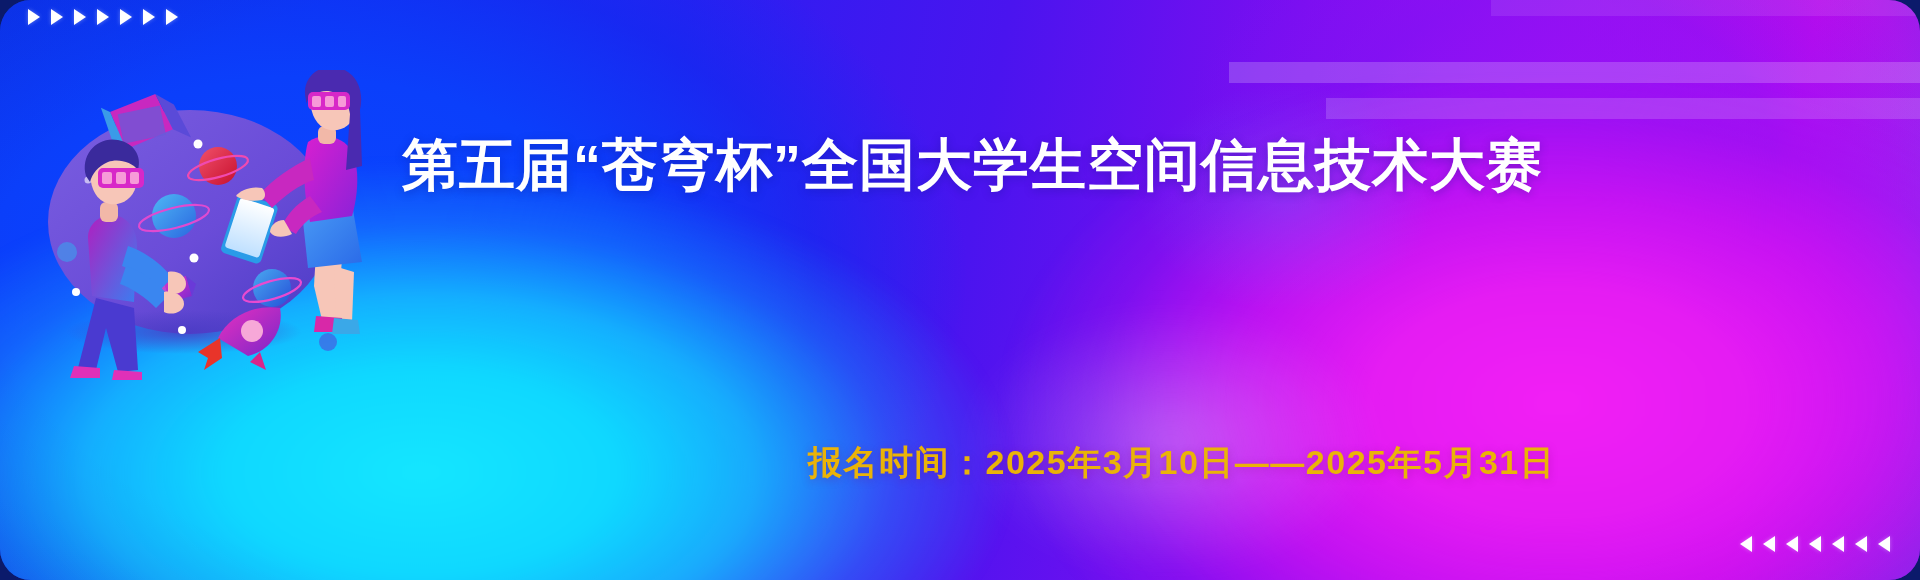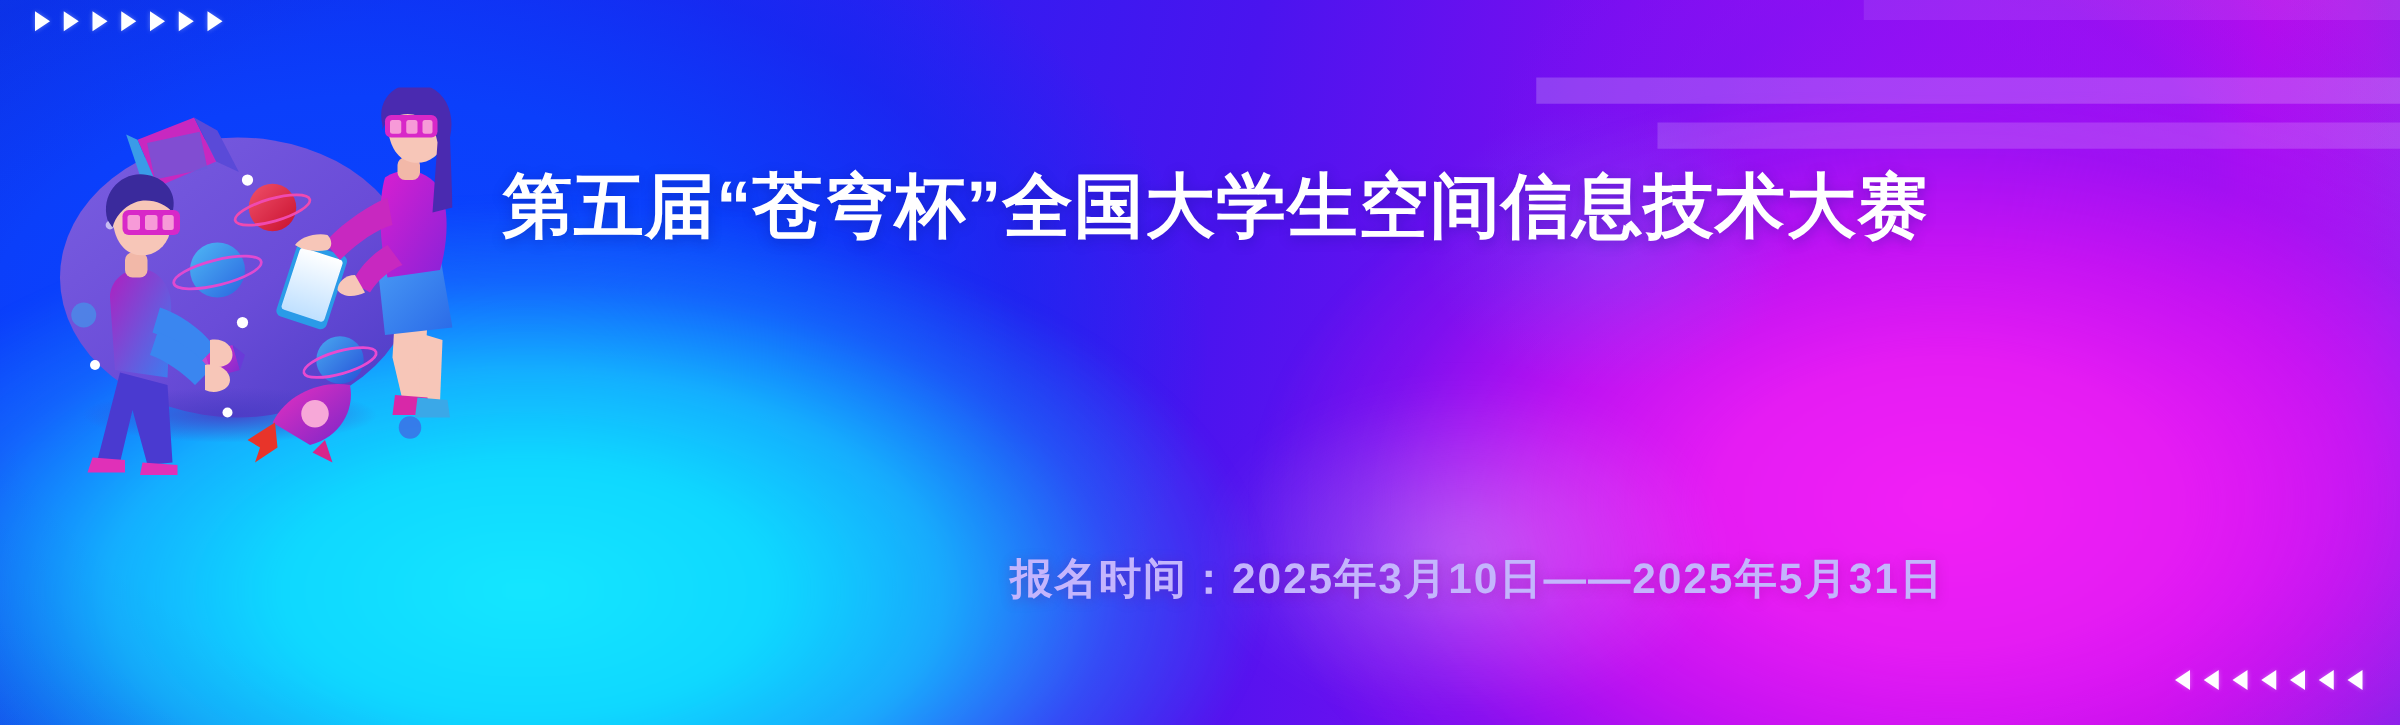--- a/index.html
+++ b/index.html
@@ -7,20 +7,21 @@
     width:1920px; height:580px; overflow:hidden;
     background:#0b1a6b;
     font-family:"Liberation Sans","DejaVu Sans",sans-serif;
   }
 
   .banner {
     position:relative;
     width:1920px; height:580px;
     overflow:hidden;
     isolation:isolate;
+    border-radius:31px;
   }
 
   
   .bg-base {
     position:absolute; inset:0;
     background:linear-gradient(100deg,
       #0b3df0 0%,
       #1233f5 16%,
       #2a1ff2 34%,
       #4a14ef 50%,
@@ -125,21 +126,21 @@
     color:#ffffff;
     font-size:40px;
     font-weight:normal;
     letter-spacing:2.5px;
     white-space:nowrap;
     text-shadow:0 2px 8px rgba(10,20,120,0.25);
   }
   .regdate {
     position:absolute;
     left:808px; top:440px;
-    color:#c4b5fd;
+    color:#eab308;
     font-size:34px;
     font-weight:bold;
     letter-spacing:1.5px;
     white-space:nowrap;
     text-shadow:0 2px 10px rgba(120,10,120,0.32);
   }
 </style>
 </head>
 <body>
 

